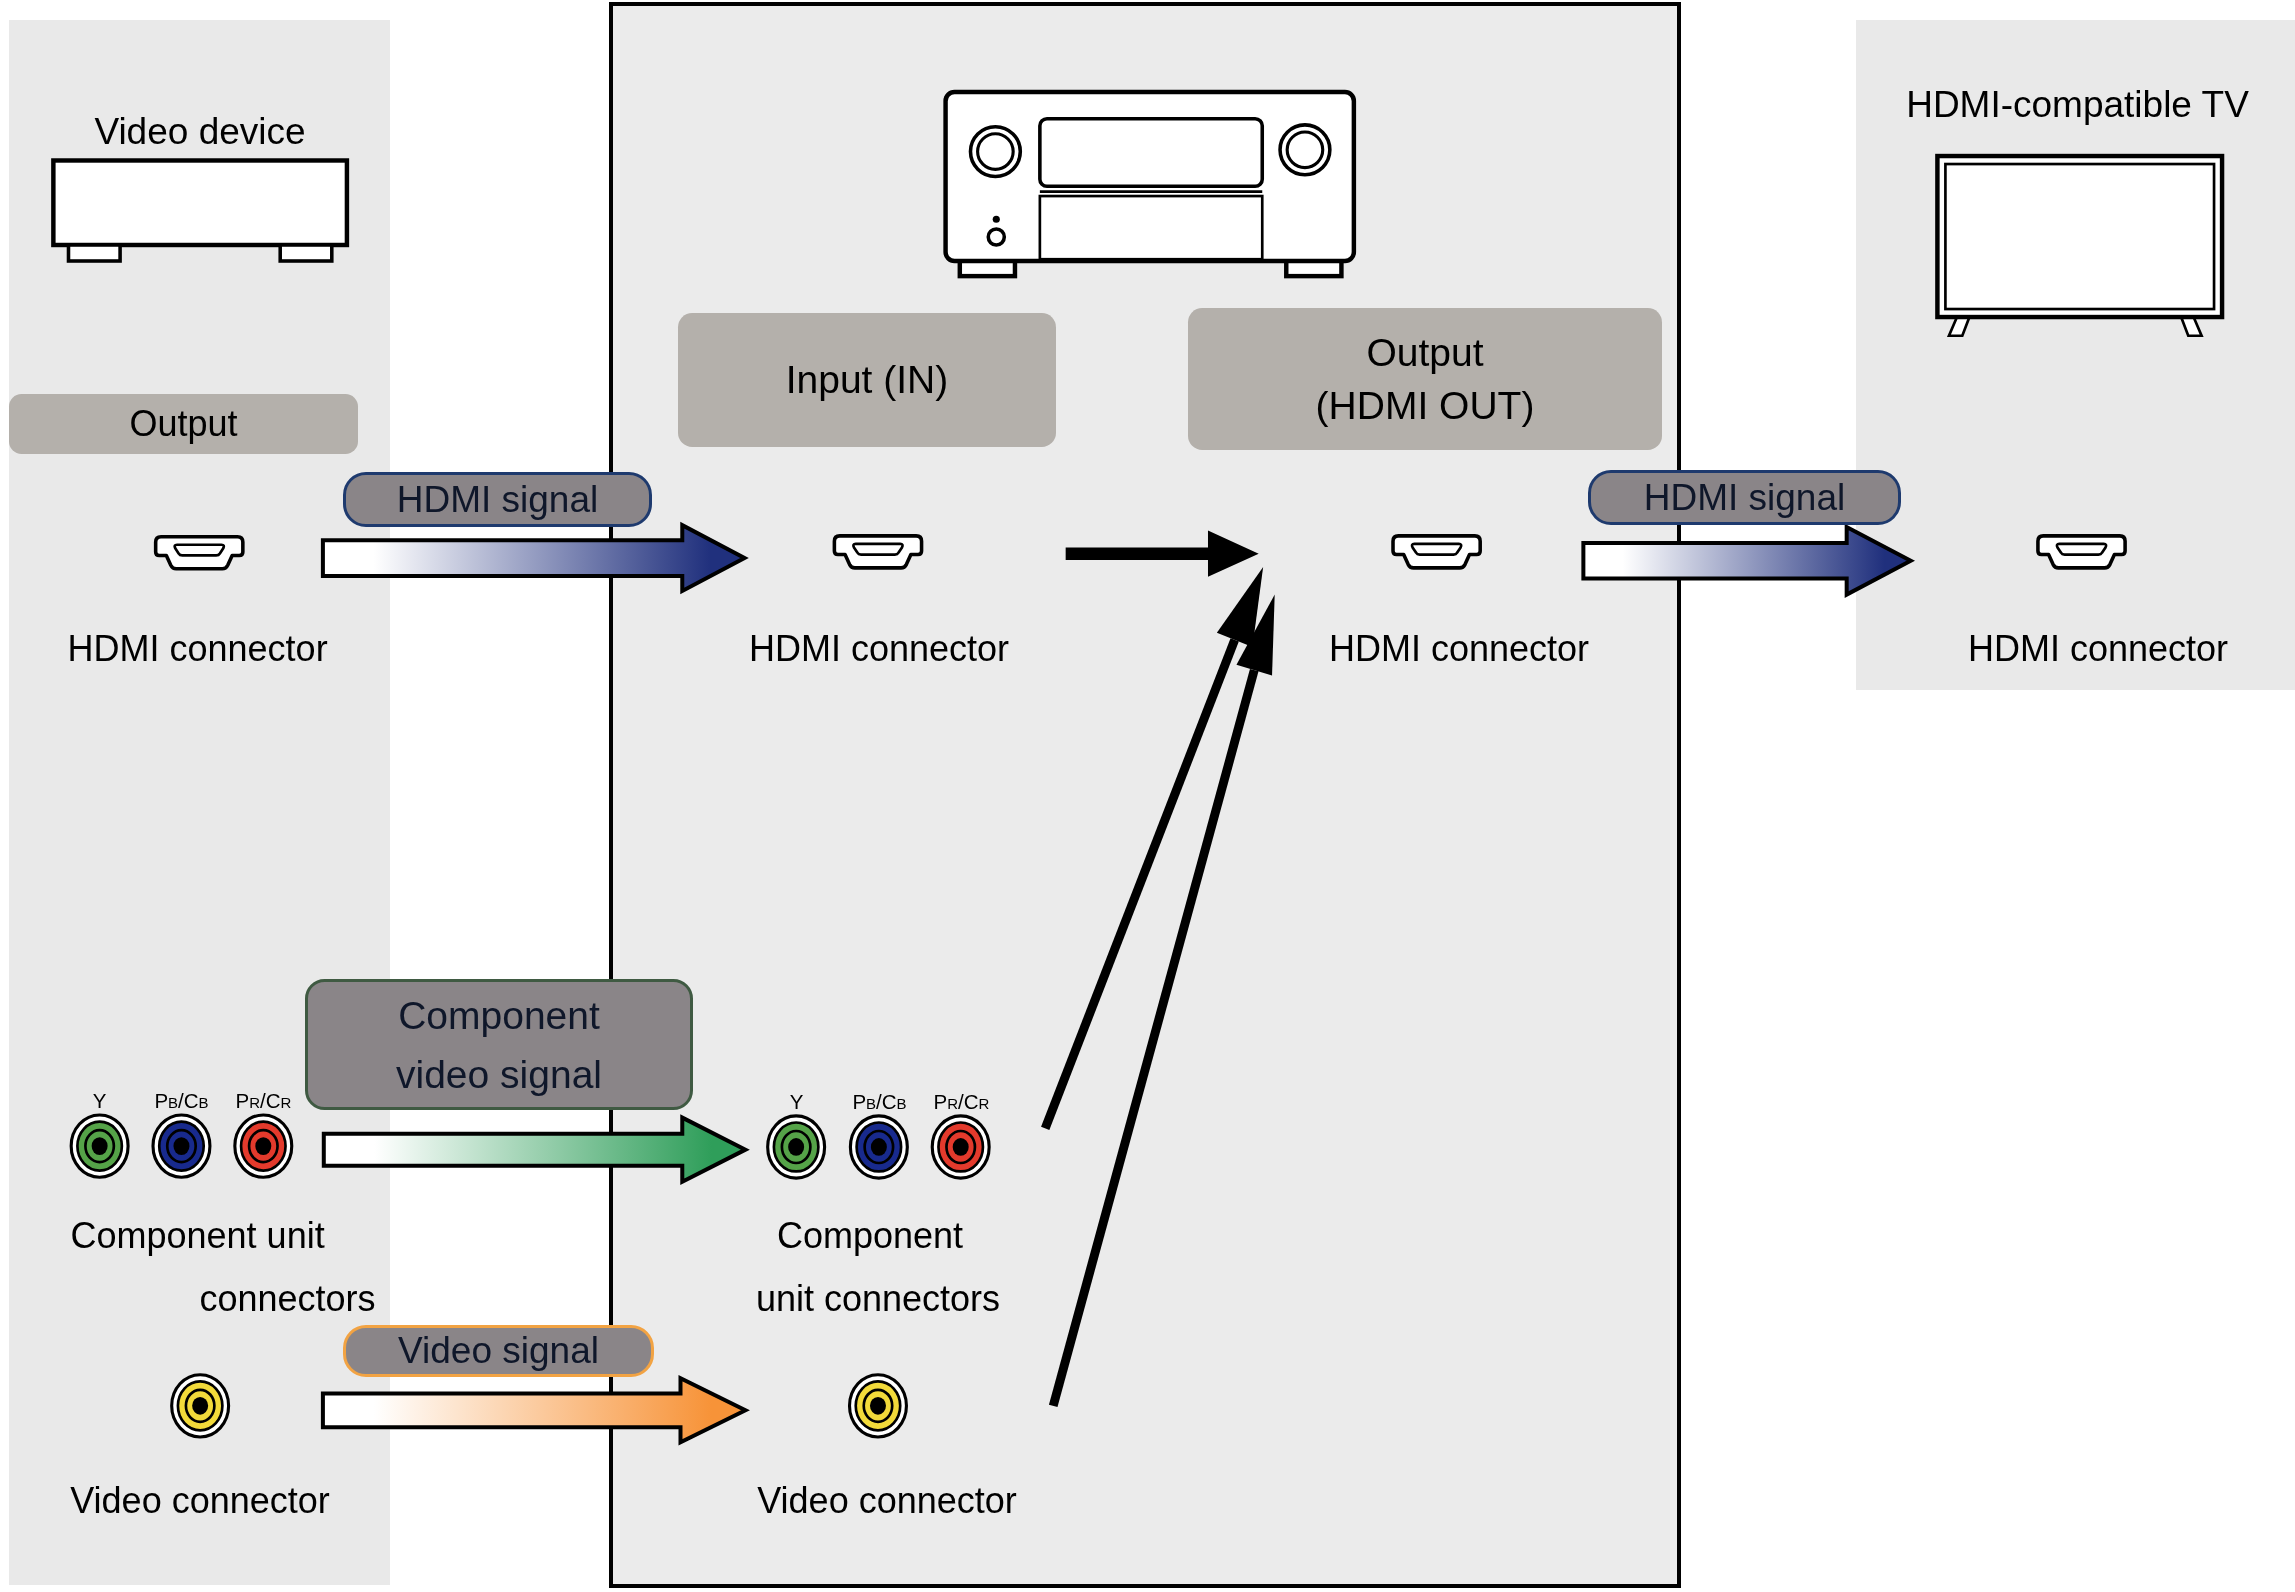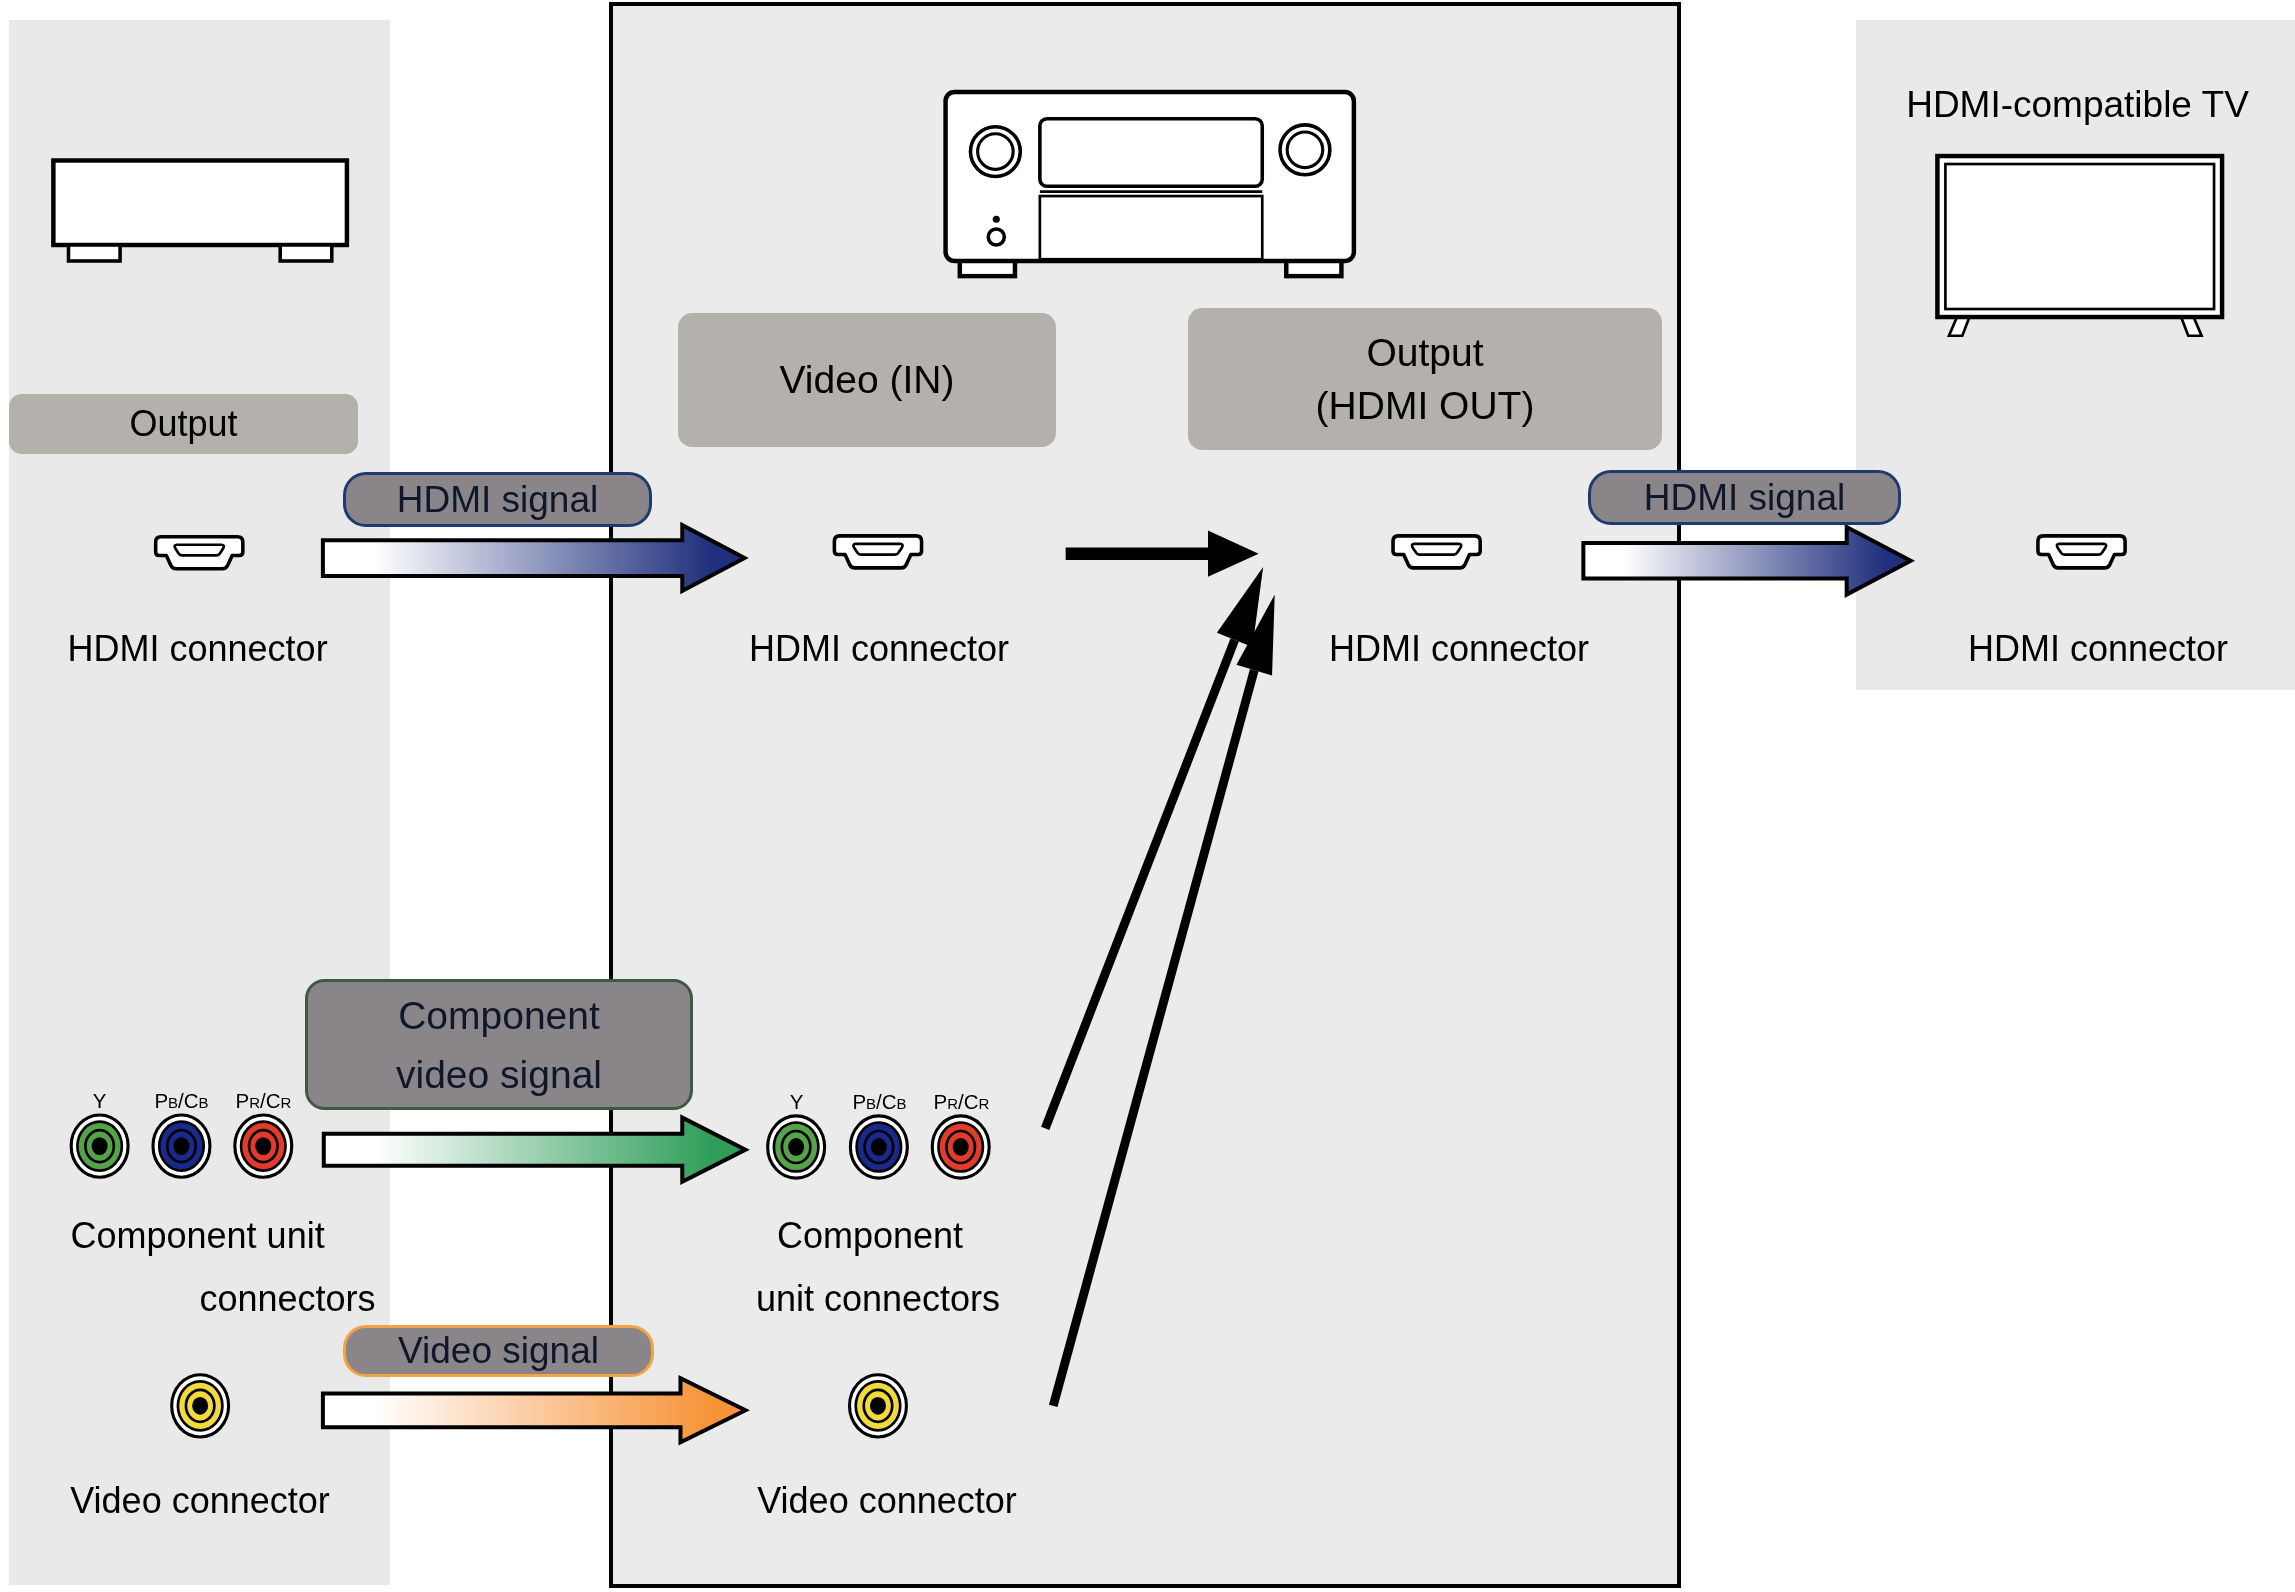--- a/index.html
+++ b/index.html
@@ -144,20 +144,21 @@
         <use href="#rcaIcon"></use>
       </g>
     <g fill="var(--rca_red,#e33a2c)" transform="translate(1080,1289)">
         <use href="#rcaIcon"></use>
       </g>
     <g fill="var(--rca_yellow,#f2da3a)" transform="translate(987,1580)">
         <use href="#rcaIcon"></use>
       </g>
   </svg>
 
+  <div class="label title" style="left:22px;top:110px;width:356px;">Video device</div>
 
   <div class="gray-badge" style="left:9px;top:394px;width:349px;height:60px;font-size:36px;border-radius:12.5px;">Output</div>
 
   <div class="label" style="left:19.6px;top:627px;width:356px;">HDMI connector</div>
 
   <div class="rca-label" style="left:37px;top:1087px;"><span>Y</span></div>
   <div class="rca-label" style="left:119px;top:1087px;"><span>P</span><span class="sub">B</span><span>/C</span><span class="sub">B</span></div>
   <div class="rca-label" style="left:201px;top:1087px;"><span>P</span><span class="sub">R</span><span>/C</span><span class="sub">R</span></div>
 
   <div class="label" style="left:19.6px;top:1214px;width:356px;">Component unit</div>
@@ -170,21 +171,21 @@
   <div class="signal-badge component" style="left:305px;top:979px;width:388px;height:131px;">
     <span>Component</span>
     <span>video signal</span>
   </div>
 
   <div class="signal-badge video" style="left:343px;top:1325px;width:311px;height:52px;">Video signal</div>
 
   <div class="signal-badge hdmi" style="left:1588px;top:470px;width:313px;height:55px;">HDMI signal</div>
 
 
-  <div class="gray-badge" style="left:678px;top:313px;width:378px;height:134px;font-size:39px;">Video (IN)</div>
+  <div class="gray-badge" style="left:678px;top:313px;width:378px;height:134px;font-size:39px;">Input (IN)</div>
 
   <div class="gray-badge two-line" style="left:1188px;top:308px;width:474px;height:142px;">
     <span>Output</span>
     <span>(HDMI OUT)</span>
   </div>
 
   <div class="label" style="left:701px;top:627px;width:356px;">HDMI connector</div>
   <div class="label" style="left:1281px;top:627px;width:356px;">HDMI connector</div>
 
   <div class="rca-label" style="left:734px;top:1088px;"><span>Y</span></div>

